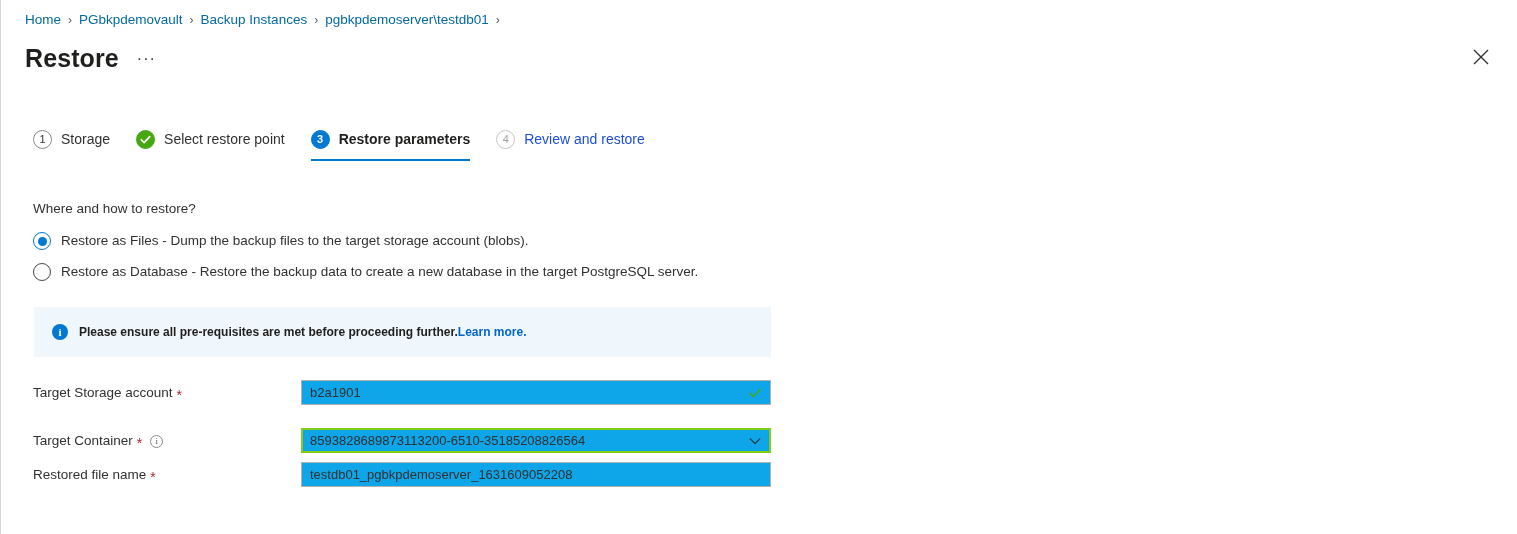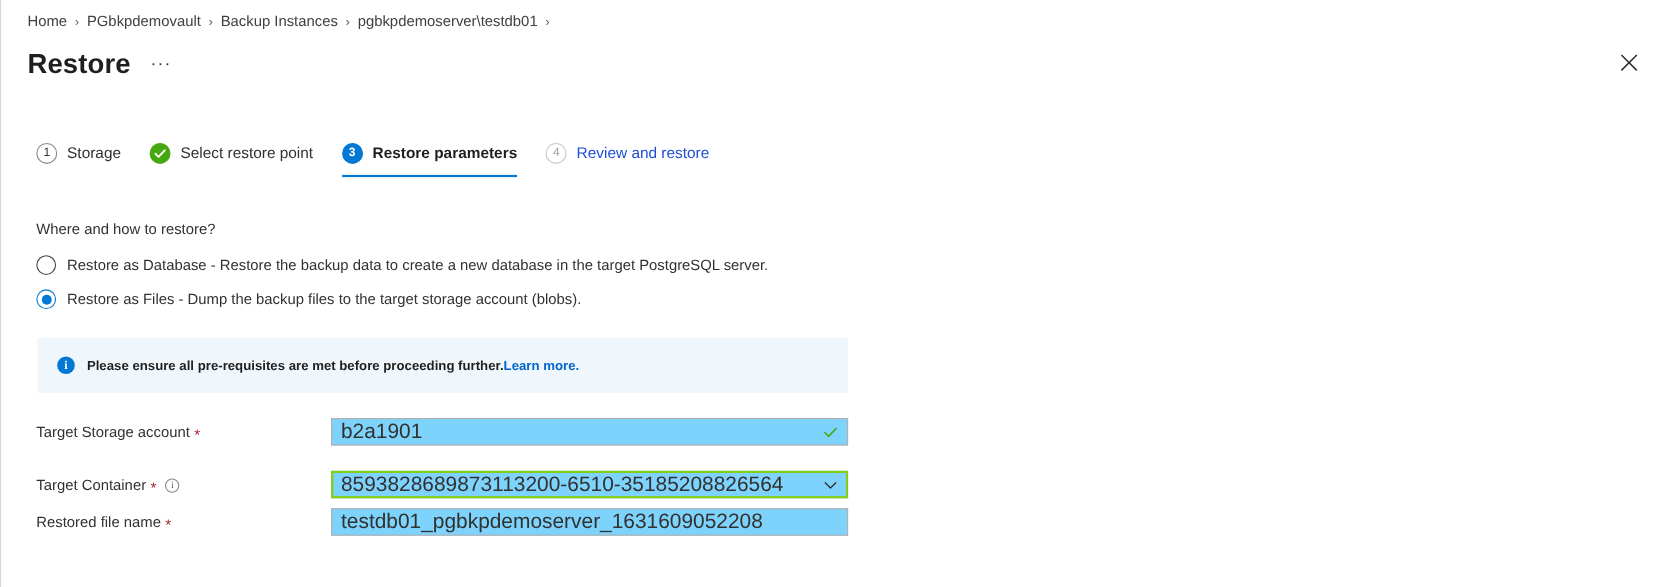--- a/index.html
+++ b/index.html
@@ -28,21 +28,21 @@
     position: absolute;
     left: 24px;
     top: 11px;
     display: flex;
     align-items: center;
     font-size: 13.5px;
     line-height: 18px;
     white-space: nowrap;
   }
   .crumb {
-    color: #404040;
+    color: #0369a1;
     cursor: pointer;
   }
   .crumb-sep {
     color: #605e5c;
     margin: 0 7px;
     font-size: 12px;
   }
 
   
   .title-row {
@@ -295,25 +295,25 @@
     flex: 0 0 auto;
   }
   .control {
     width: 470px;
     flex: 0 0 auto;
   }
   .textbox {
     height: 25px;
     border: 1px solid #b3b0ad;
     box-sizing: border-box;
-    background: #7dd3fc;
+    background: #0ea5e9;
     display: flex;
     align-items: center;
     padding: 0 8px;
-    font-size: 19px;
+    font-size: 13px;
     color: #323130;
     position: relative;
   }
   .textbox.focused {
     border: 2px solid #84cc16;
     padding: 0 7px;
   }
   .textbox .value {
     flex: 1 1 auto;
     white-space: nowrap;
@@ -396,26 +396,26 @@
       <span class="bullet">4</span>
       <span class="label">Review and restore</span>
     </div>
 
   </div>
 
   <div class="section-label">Where and how to restore?</div>
 
   <div class="radio-group">
     <div class="radio-row">
+      <span class="radio checked"></span>
+      <span class="radio-text">Restore as Files - Dump the backup files to the target storage account (blobs).</span>
+    </div>
+    <div class="radio-row">
       <span class="radio"></span>
       <span class="radio-text">Restore as Database - Restore the backup data to create a new database in the target PostgreSQL server.</span>
-    </div>
-    <div class="radio-row">
-      <span class="radio checked"></span>
-      <span class="radio-text">Restore as Files - Dump the backup files to the target storage account (blobs).</span>
     </div>
   </div>
 
   <div class="info-banner">
     <span class="info-icon">i</span>
     <span class="info-text"><span>Please ensure all pre-requisites are met before proceeding further.</span><span class="info-link">Learn more.</span></span>
   </div>
 
   <div class="form">
 

